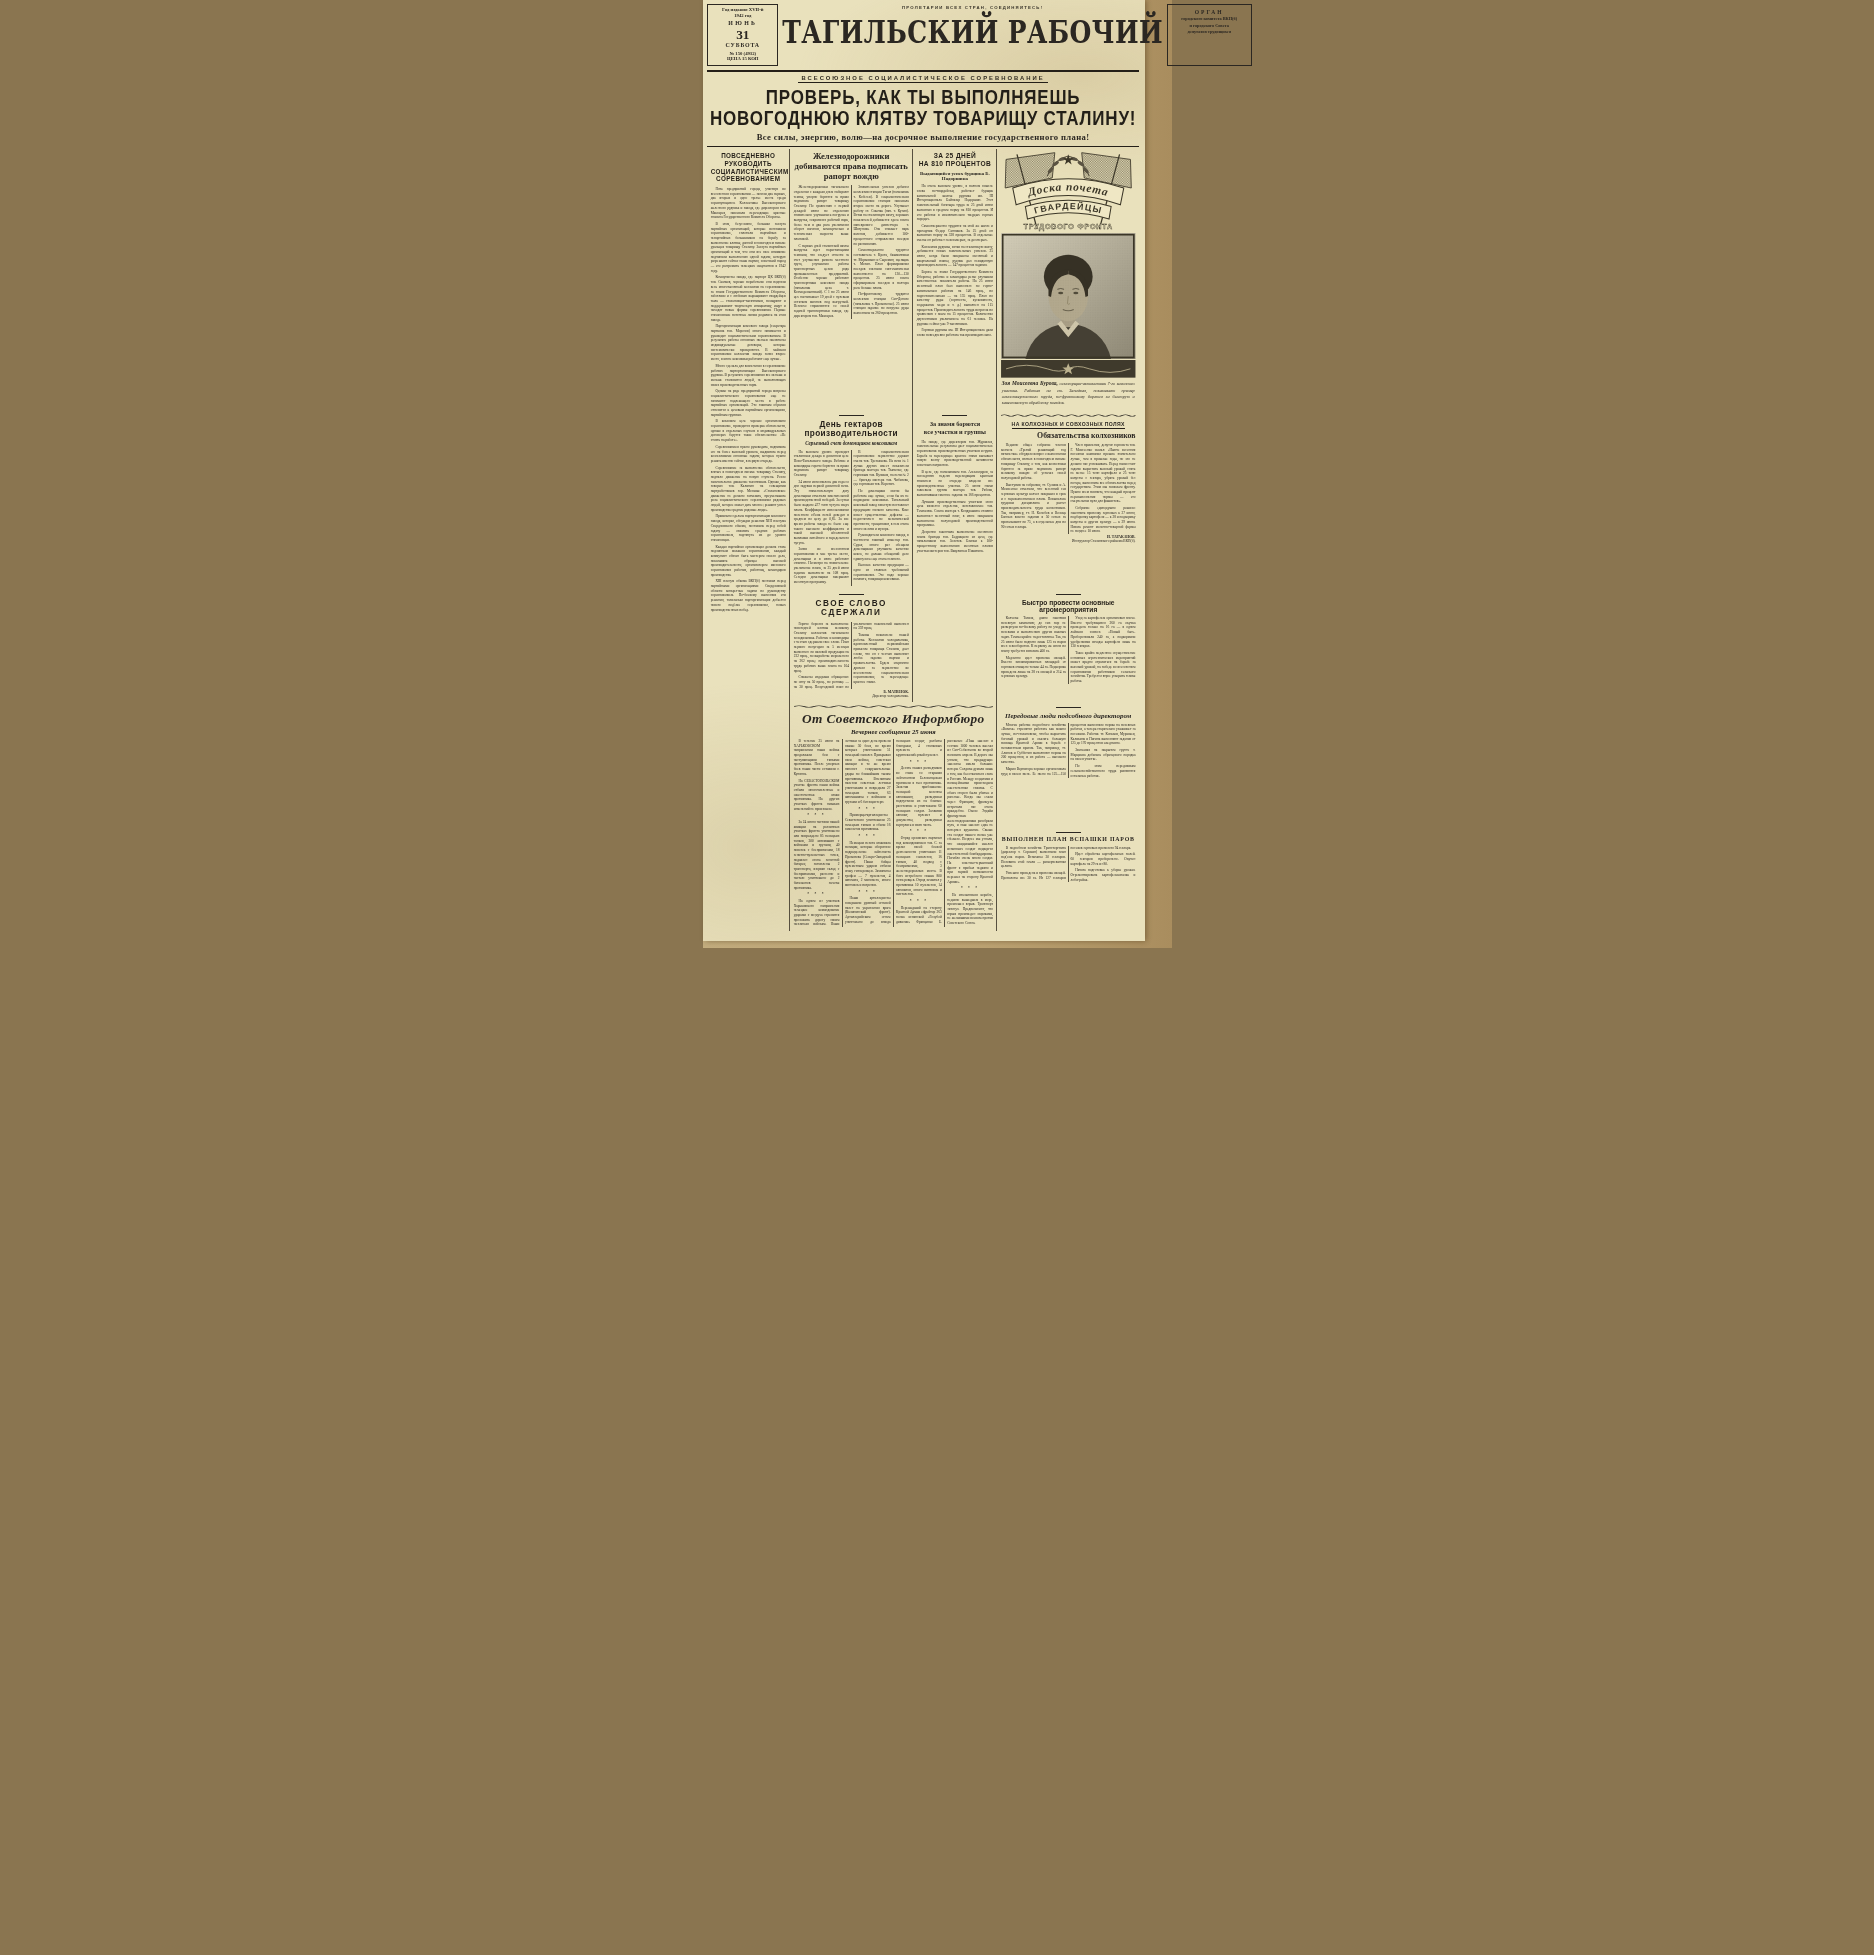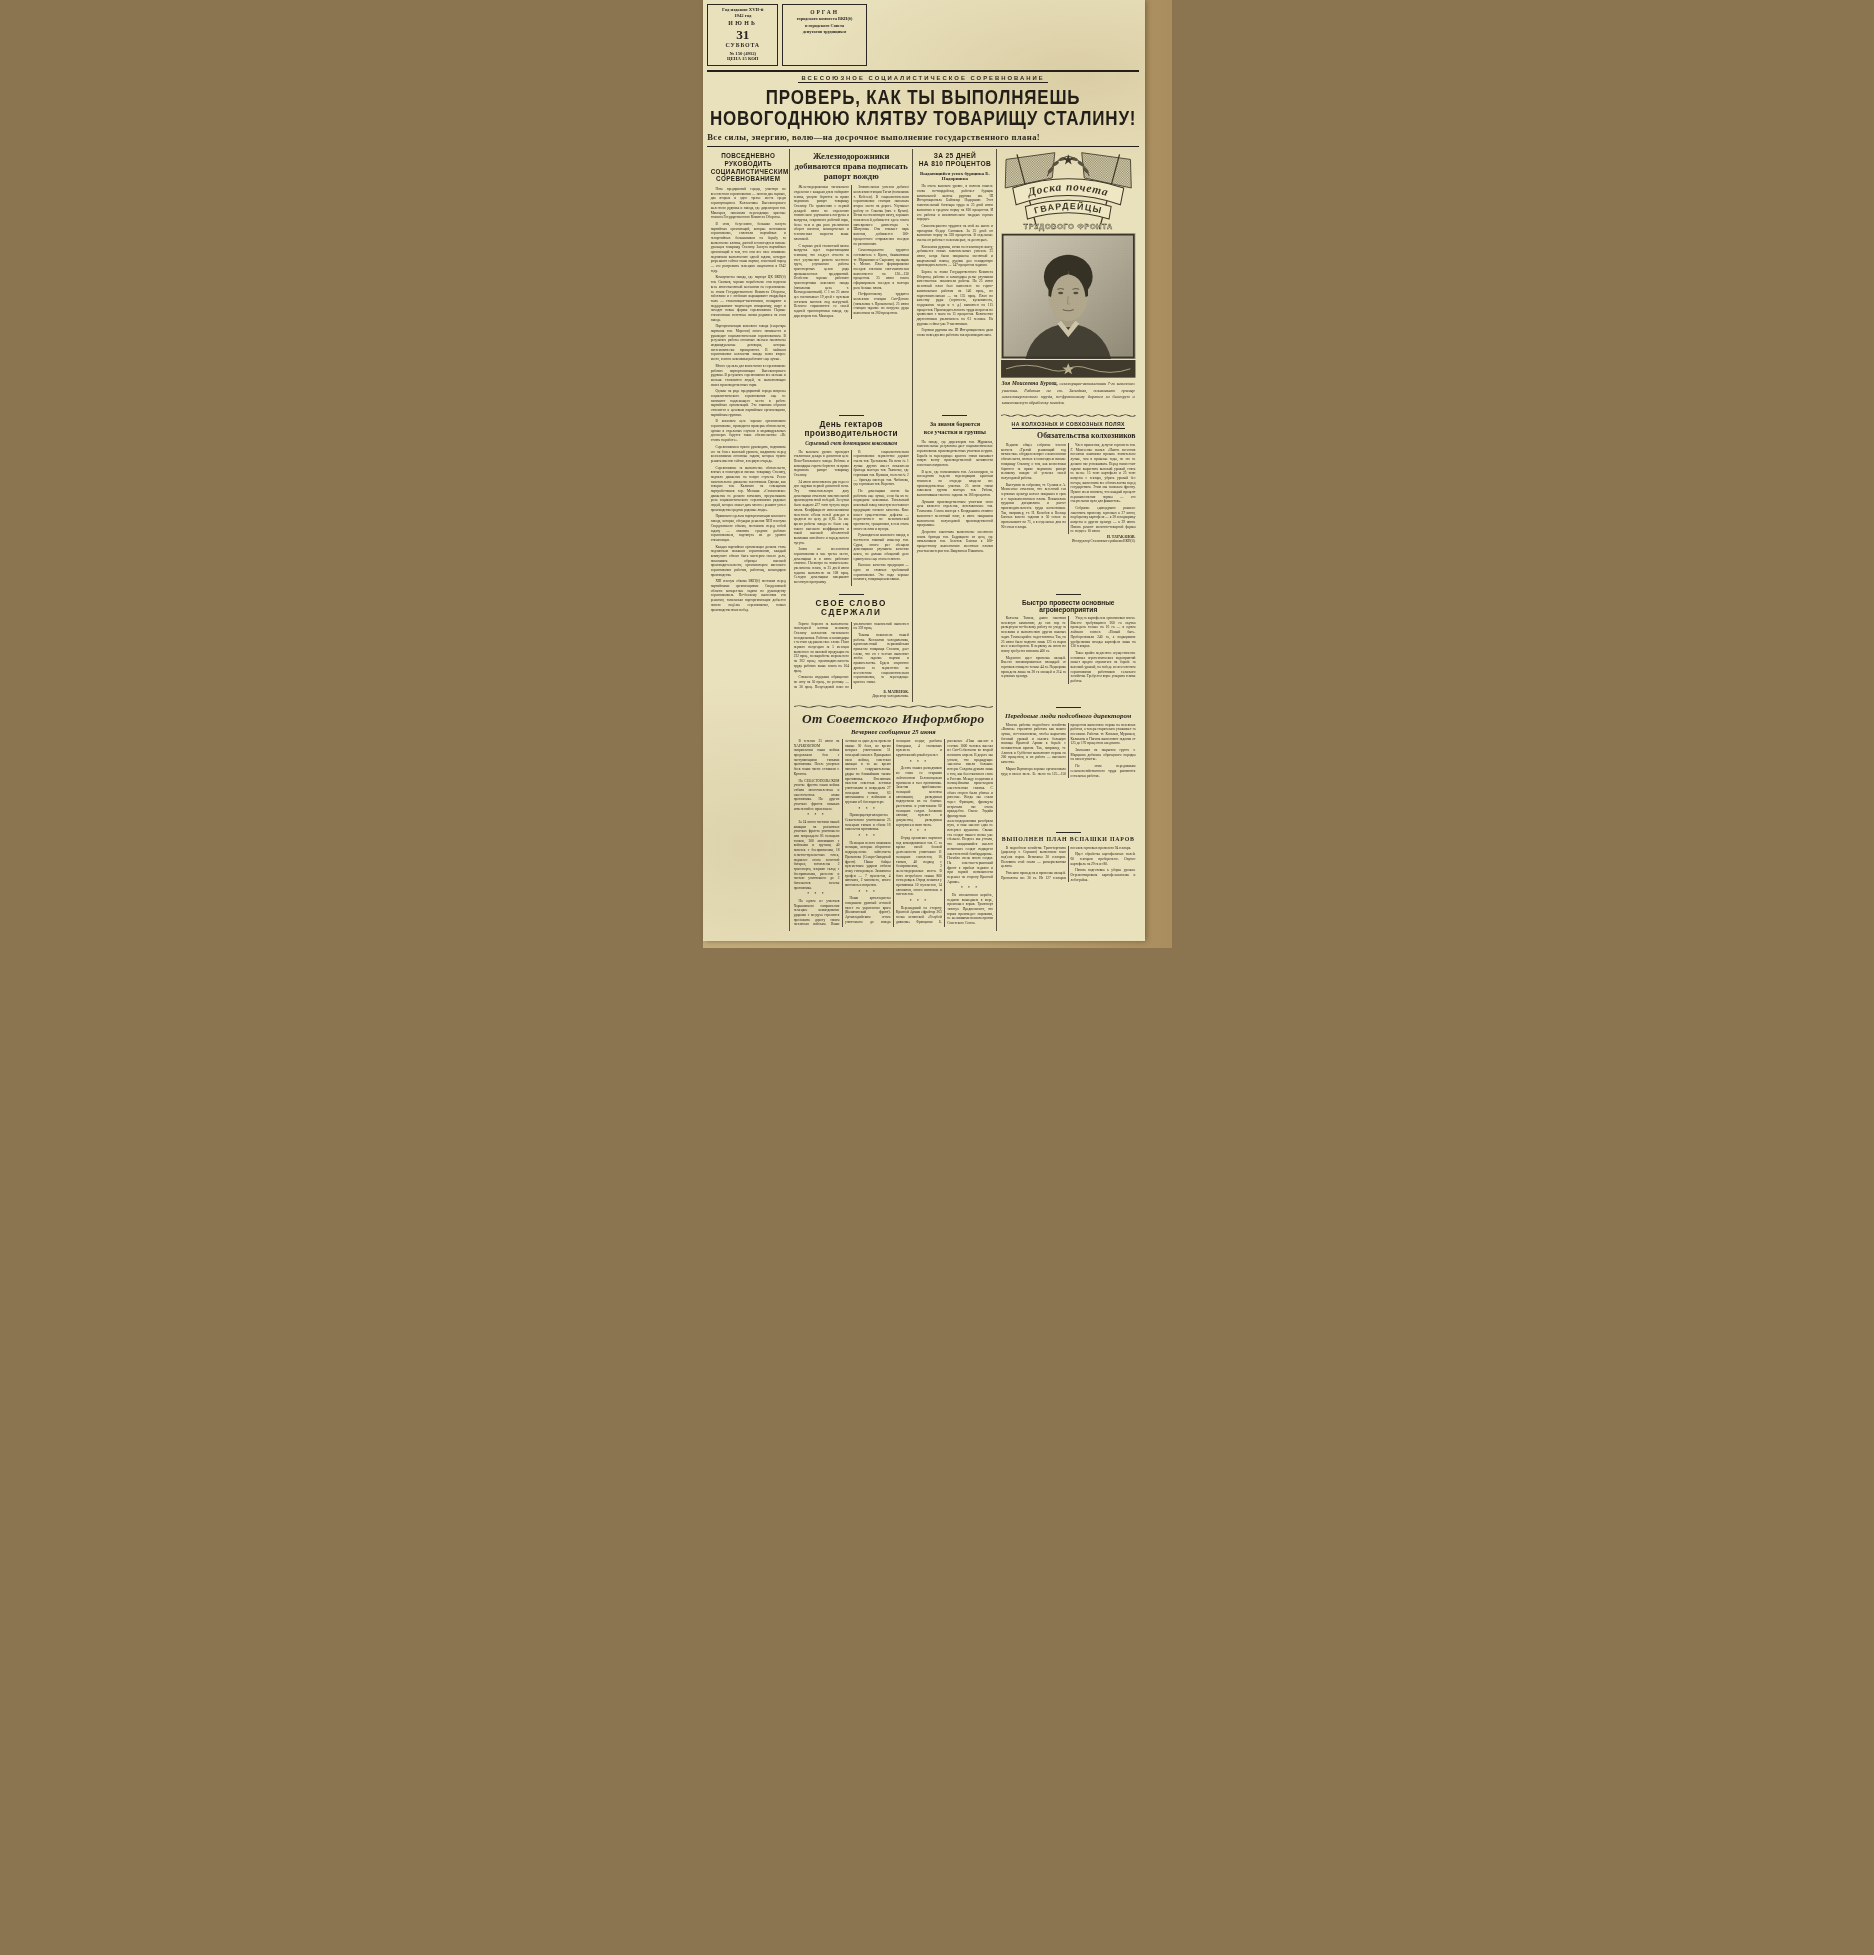--- a/index.html
+++ b/index.html
@@ -24,21 +24,21 @@
   .slogan{font-size:4.3px;font-weight:bold;letter-spacing:1.2px;margin-top:1.6px;font-family:"Liberation Sans",sans-serif;color:#39342a;}
   .title{font-family:"DejaVu Serif","Liberation Serif",serif;font-weight:bold;font-size:25px;line-height:.95;letter-spacing:0.4px;transform:scaleY(1.28);transform-origin:top;margin-top:6.3px;white-space:nowrap;}
   .organbox{flex:0 0 78px;border:1.6px double #2b2722;padding:3.1px 2.3px;text-align:center;font-weight:bold;line-height:1.5;}
   .organbox .o1{font-size:5.5px;letter-spacing:2px;}
   .organbox .o2{font-size:4.3px;}
   .thickrule{border:0;border-top:2.7px solid #241f18;margin:3.9px 0 2.3px 0;}
   
   .banner-wrap{text-align:center;margin:1.6px 0 0.8px;}
   .banner{display:inline-block;font-family:"Liberation Sans",sans-serif;font-weight:bold;font-size:5.9px;letter-spacing:2px;border-bottom:1.2px solid #241f18;padding:0 3.1px 1.2px;color:#322d23;}
   .bighead{font-family:"Liberation Sans",sans-serif;font-weight:bold;text-align:center;font-size:17px;line-height:1.08;letter-spacing:0.8px;transform:scaleY(1.15);transform-origin:top;margin:5.5px 0 0.8px;color:#231f18;}
-  .subhead{font-weight:bold;font-size:8.6px;margin:7px 0 2.3px;letter-spacing:0.4px;}
+  .subhead{text-align:center;font-weight:bold;font-size:8.6px;margin:7px 0 2.3px;letter-spacing:0.4px;}
   
   .grid{display:grid;grid-template-columns:19% 28.5% 19.5% 1fr;margin-top:1.6px;}
   .cell{padding:1.6px 3.5px 3.9px;min-width:0;}
   .vsep{border-left:0.4px solid #57503f;}
   .r1{grid-row:1}.r2{grid-row:2}.r3{grid-row:3}.r4{grid-row:4}.r5{grid-row:5}
   .c1{grid-column:1}.c2{grid-column:2}.c3{grid-column:3}.c4{grid-column:4}
   .span-rows{grid-row:1/6;}
   .znam-span{grid-row:2/4;}
   .inform-span{grid-column:2/4;grid-row:4/6;}
   
@@ -82,20 +82,24 @@
 
   <div class="hdr">
     <div class="datebox">
       <div class="l1">Год издания XVII-й</div>
       <div class="l2">1942 год</div>
       <div class="month">ИЮНЬ</div>
       <div class="day">31</div>
       <div class="wd">СУББОТА</div>
       <div class="no">№ 150 (4932)</div>
       <div class="price">ЦЕНА 15 КОП</div>
+    </div>
+    <div class="mast">
+      <div class="slogan">ПРОЛЕТАРИИ ВСЕХ СТРАН, СОЕДИНЯЙТЕСЬ!</div>
+      <div class="title">ТАГИЛЬСКИЙ РАБОЧИЙ</div>
     </div>
     <div class="organbox">
       <div class="o1">ОРГАН</div>
       <div class="o2">городского комитета ВКП(б)</div>
       <div class="o2">и городского Совета</div>
       <div class="o2">депутатов трудящихся</div>
     </div>
   </div>
   <hr class="thickrule">
 

